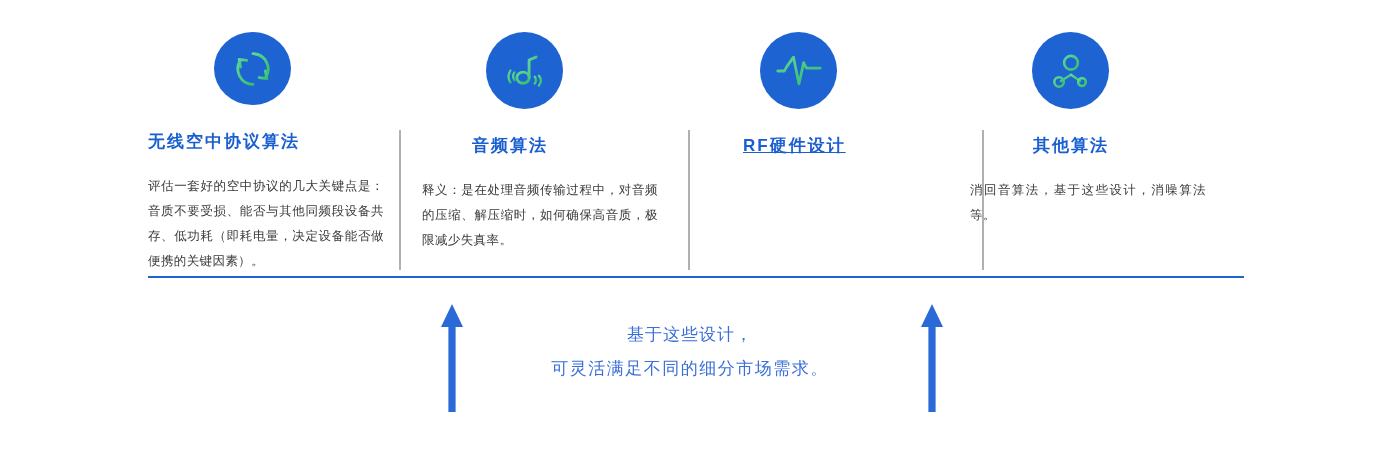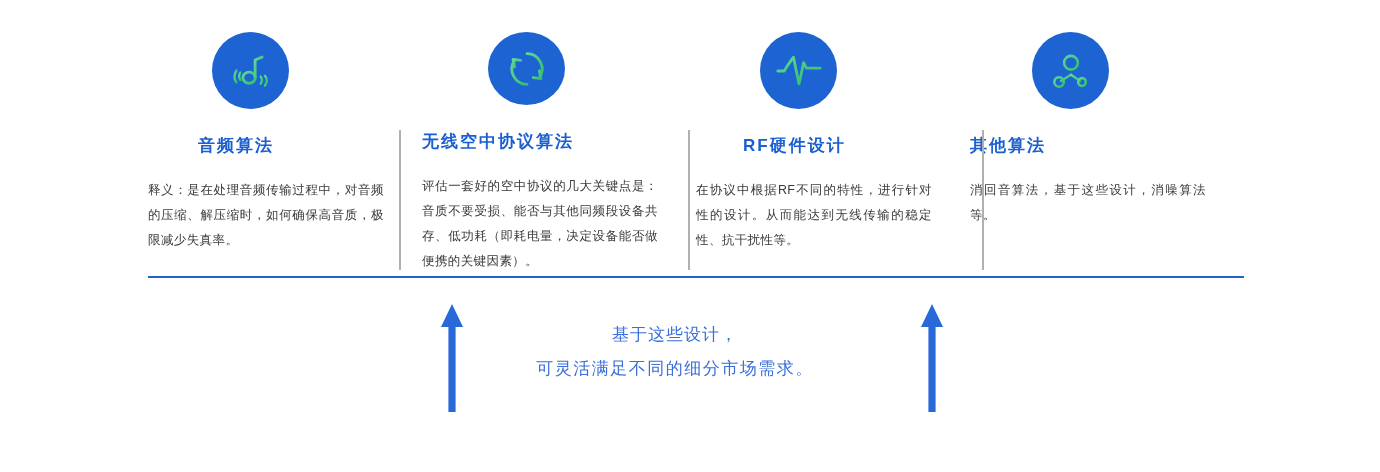--- a/index.html
+++ b/index.html
@@ -63,22 +63,22 @@
     font-size: 17px;
     font-weight: bold;
     color: #1a5fd1;
     letter-spacing: 2px;
     margin-top: 25px;
     line-height: 24px;
     white-space: nowrap;
   }
   .col-1 .card-title { margin-left: 0px; }
   .col-2 .card-title { margin-left: 50px; }
-  .col-3 .card-title { margin-left: 47px; }
-  .col-4 .card-title { }
+  .col-3 .card-title { margin-left: 47px; text-decoration: underline; }
+  .col-4 .card-title { margin-left: 63px; }
 
   .card-body {
     font-size: 12.5px;
     color: #3a3a3a;
     line-height: 25px;
     letter-spacing: 0.4px;
     margin-top: 20px;
     width: 236px;
     text-align: justify;
     text-justify: inter-ideograph;
@@ -110,21 +110,21 @@
     position: absolute;
     top: 303px;
     width: 24px;
     height: 110px;
   }
   .arrow.left  { left: 440px; }
   .arrow.right { left: 920px; }
 
   .footer-note {
     position: absolute;
-    left: 465px;
+    left: 480px;
     top: 318px;
     width: 420px;
     text-align: center;
     color: #3a6fd8;
     font-size: 17px;
     line-height: 34px;
     letter-spacing: 1px;
   }
   .footer-note .line2 {
     font-size: 17px;
@@ -135,78 +135,77 @@
     white-space: nowrap;
   }
 </style>
 </head>
 <body>
 
 <div id="infographic">
 
   <div class="columns">
 
-    <div class="col col-2">
-      <div class="icon-circle">
-        <svg width="46" height="46" viewBox="0 0 48 48" aria-hidden="true">
-          <defs>
-            <linearGradient id="g2" x1="0" y1="0" x2="1" y2="1">
-              <stop offset="0%" stop-color="#5fd69a"></stop>
-              <stop offset="100%" stop-color="#33bf6a"></stop>
-            </linearGradient>
-          </defs>
-
-          <ellipse cx="22" cy="31" rx="6.5" ry="5.8" fill="none" stroke="url(#g2)" stroke-width="3"></ellipse>
-
-          <path d="M28.3 30.5 L28.3 12.5 L35.5 9.5" fill="none" stroke="url(#g2)" stroke-width="3" stroke-linecap="round" stroke-linejoin="round"></path>
-
-          <path d="M13 25.5 C11.3 28, 11.3 31, 13 33.5" fill="none" stroke="url(#g2)" stroke-width="2.4" stroke-linecap="round"></path>
-          <path d="M8.8 23.5 C6.3 27.5, 6.3 32, 8.8 35.8" fill="none" stroke="url(#g2)" stroke-width="2.4" stroke-linecap="round"></path>
-
-          <path d="M34.2 30 C35.9 32.2, 35.9 35, 34.2 37.2" fill="none" stroke="url(#g2)" stroke-width="2.4" stroke-linecap="round"></path>
-          <path d="M38.6 29 C41.1 32.2, 41.1 36, 38.6 39.2" fill="none" stroke="url(#g2)" stroke-width="2.4" stroke-linecap="round"></path>
-        </svg>
-      </div>
-      <div class="card-title">音频算法</div>
-      <div class="card-body">释义：是在处理音频传输过程中，对音频的压缩、解压缩时，如何确保高音质，极限减少失真率。</div>
-    </div>
-
     <div class="col col-1">
       <div class="icon-circle">
         <svg width="46" height="46" viewBox="0 0 48 48" aria-hidden="true">
           <defs>
             <linearGradient id="g1" x1="0" y1="0" x2="1" y2="1">
               <stop offset="0%" stop-color="#5fd69a"></stop>
               <stop offset="100%" stop-color="#33bf6a"></stop>
             </linearGradient>
           </defs>
           <path d="M24 8 A16 16 0 0 1 37 33" fill="none" stroke="url(#g1)" stroke-width="3" stroke-linecap="round"></path>
           <path d="M24 40 A16 16 0 0 1 11 15" fill="none" stroke="url(#g1)" stroke-width="3" stroke-linecap="round"></path>
           <path d="M37 26 L38.5 34 L30.5 33" fill="none" stroke="url(#g1)" stroke-width="3" stroke-linecap="round" stroke-linejoin="round"></path>
           <path d="M11 22 L9.5 14 L17.5 15" fill="none" stroke="url(#g1)" stroke-width="3" stroke-linecap="round" stroke-linejoin="round"></path>
         </svg>
       </div>
       <div class="card-title">无线空中协议算法</div>
       <div class="card-body">评估一套好的空中协议的几大关键点是：音质不要受损、能否与其他同频段设备共存、低功耗（即耗电量，决定设备能否做便携的关键因素）。</div>
     </div>
 
+    <div class="col col-2">
+      <div class="icon-circle">
+        <svg width="46" height="46" viewBox="0 0 48 48" aria-hidden="true">
+          <defs>
+            <linearGradient id="g2" x1="0" y1="0" x2="1" y2="1">
+              <stop offset="0%" stop-color="#5fd69a"></stop>
+              <stop offset="100%" stop-color="#33bf6a"></stop>
+            </linearGradient>
+          </defs>
+
+          <ellipse cx="22" cy="31" rx="6.5" ry="5.8" fill="none" stroke="url(#g2)" stroke-width="3"></ellipse>
+
+          <path d="M28.3 30.5 L28.3 12.5 L35.5 9.5" fill="none" stroke="url(#g2)" stroke-width="3" stroke-linecap="round" stroke-linejoin="round"></path>
+
+          <path d="M13 25.5 C11.3 28, 11.3 31, 13 33.5" fill="none" stroke="url(#g2)" stroke-width="2.4" stroke-linecap="round"></path>
+          <path d="M8.8 23.5 C6.3 27.5, 6.3 32, 8.8 35.8" fill="none" stroke="url(#g2)" stroke-width="2.4" stroke-linecap="round"></path>
+
+          <path d="M34.2 30 C35.9 32.2, 35.9 35, 34.2 37.2" fill="none" stroke="url(#g2)" stroke-width="2.4" stroke-linecap="round"></path>
+          <path d="M38.6 29 C41.1 32.2, 41.1 36, 38.6 39.2" fill="none" stroke="url(#g2)" stroke-width="2.4" stroke-linecap="round"></path>
+        </svg>
+      </div>
+      <div class="card-title">音频算法</div>
+      <div class="card-body">释义：是在处理音频传输过程中，对音频的压缩、解压缩时，如何确保高音质，极限减少失真率。</div>
+    </div>
+
     <div class="col col-3">
       <div class="icon-circle">
         <svg width="48" height="48" viewBox="0 0 52 48" aria-hidden="true">
           <defs>
             <linearGradient id="g3" x1="0" y1="0" x2="1" y2="1">
               <stop offset="0%" stop-color="#5fd69a"></stop>
               <stop offset="100%" stop-color="#2fbb67"></stop>
             </linearGradient>
           </defs>
           <path d="M3 24 L10 24 L13 19 L20 9 L26 38 L31 15 L34 21 L49 21" fill="none" stroke="url(#g3)" stroke-width="3" stroke-linecap="round" stroke-linejoin="round"></path>
         </svg>
       </div>
       <div class="card-title">RF硬件设计</div>
-      <div class="card-body">在协议中根据RF不同的特性，进行针对性的设计。从而能达到无线传输的稳定性、抗干扰性等。</div>
     </div>
 
     <div class="col col-4">
       <div class="icon-circle">
         <svg width="44" height="44" viewBox="0 0 48 48" aria-hidden="true">
           <defs>
             <linearGradient id="g4" x1="0" y1="0" x2="1" y2="1">
               <stop offset="0%" stop-color="#5fd69a"></stop>
               <stop offset="100%" stop-color="#33bf6a"></stop>
             </linearGradient>

